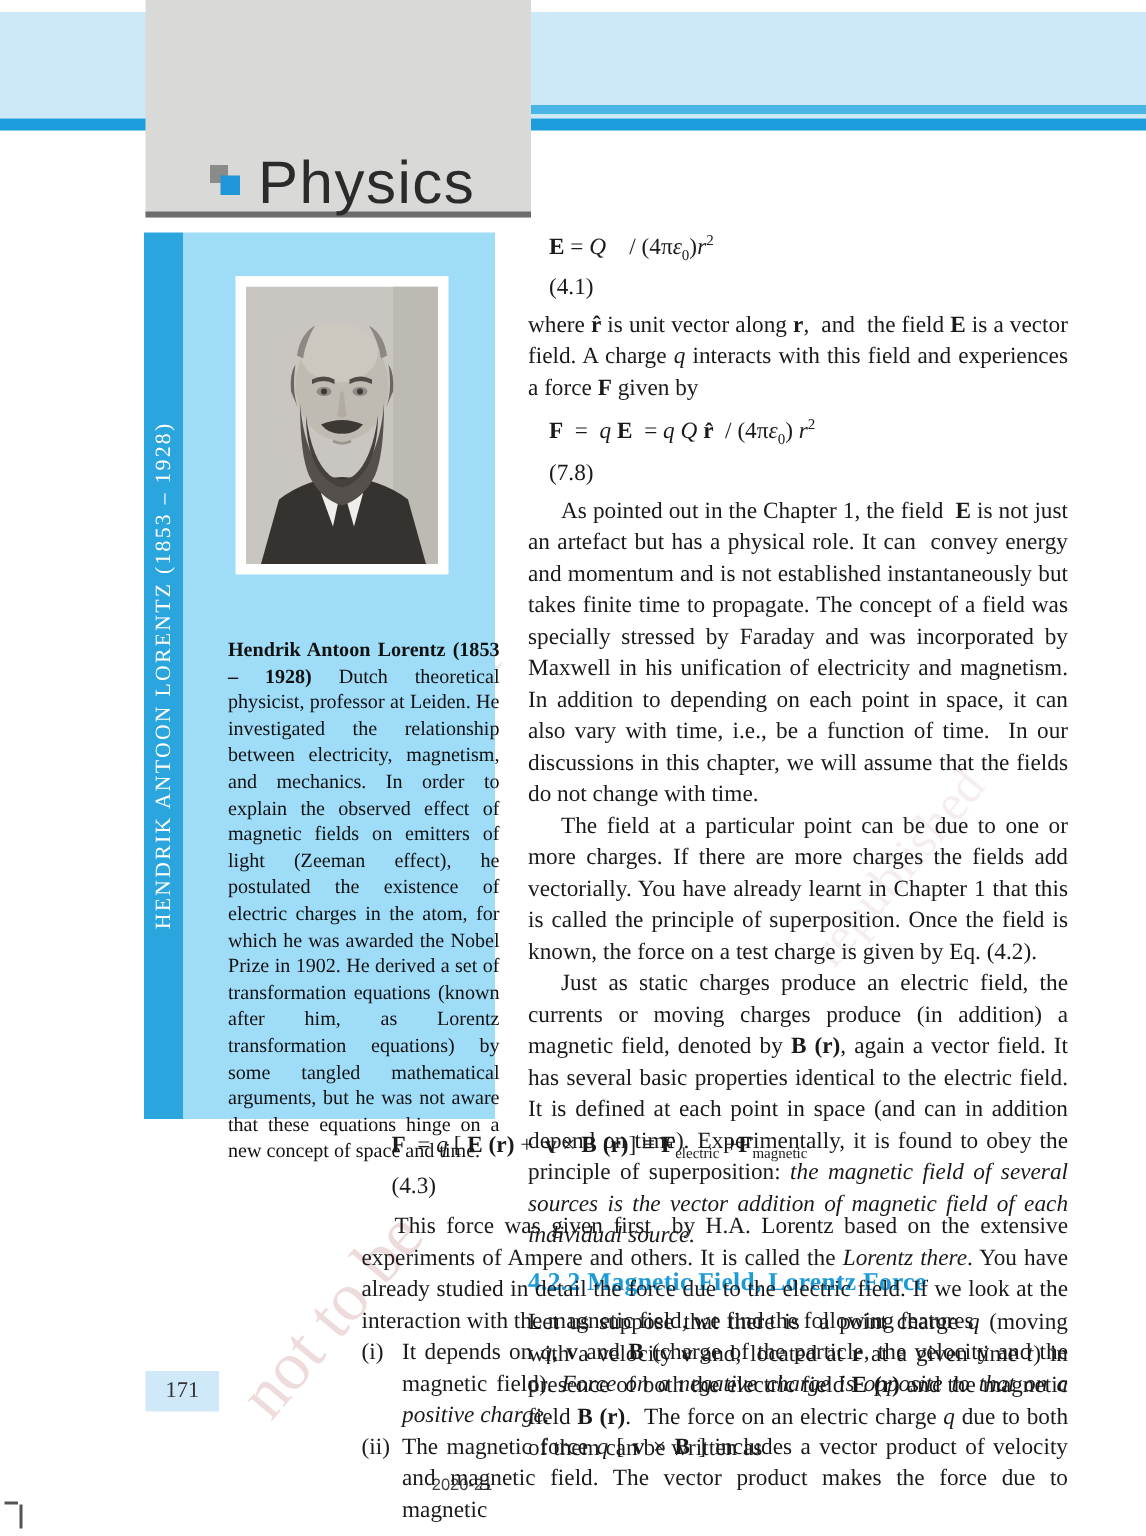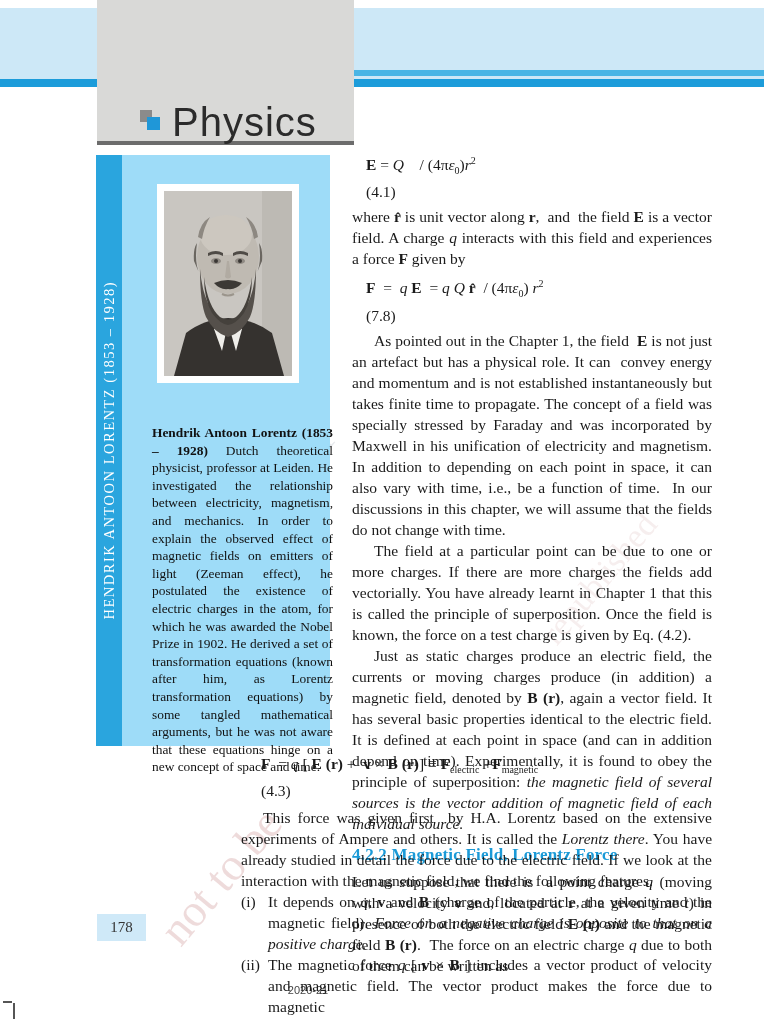--- a/index.html
+++ b/index.html
@@ -169,17 +169,17 @@
       <span class="marker">(ii)</span>
       <div class="li-text">The magnetic force <i>q</i> [ <b>v</b> × <b>B</b> ] includes a vector product of velocity and magnetic field. The vector product makes the force due to magnetic</div>
     </div>
   </div>
 
   <div class="wm wm1">© NCERT</div>
   <div class="wm wm2">not to be</div>
   <div class="wm wm3">republished</div>
 
   <div class="page-num-box">
-    <span>178</span>
+    <span>171</span>
   </div>
   <div class="footer-year">2020-21</div>
 
 </div>
 
 </body></html>

